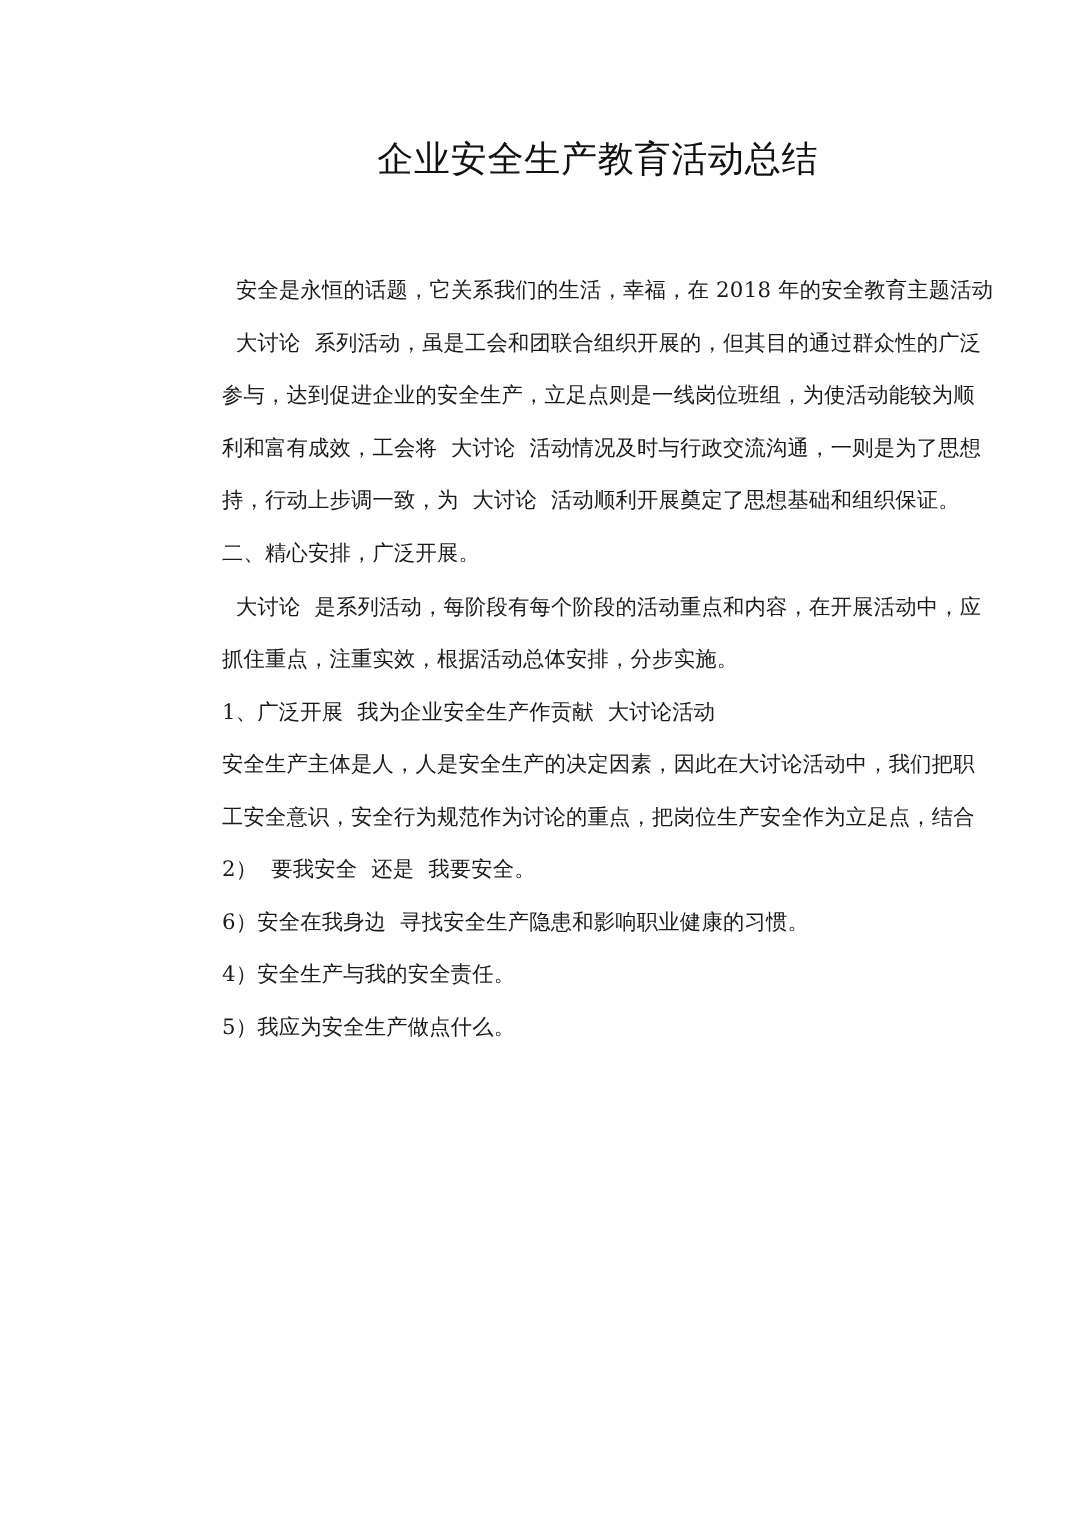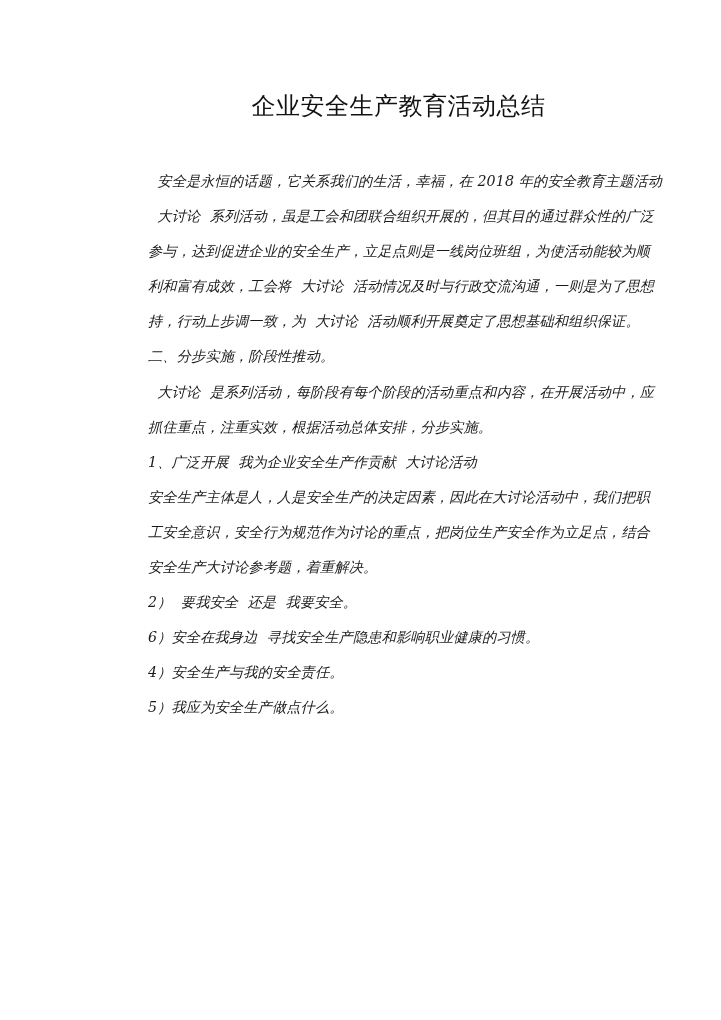--- a/index.html
+++ b/index.html
@@ -33,23 +33,22 @@
       font-size: 24px;
       line-height: 36px;
       letter-spacing: 0.5px;
       color: #111111;
       margin: 0;
       font-weight: normal;
     }
     .body-text {
       position: absolute;
       left: 110px;
-      top: 171px;
+      top: 184px;
       width: 505px;
-      font-style: italic;
     }
     .line {
       height: 35.1px;
       line-height: 20px;
       font-size: 14.2px;
       white-space: pre;
       color: #1a1a1a;
       letter-spacing: 0.15px;
     }
   </style>
@@ -58,25 +57,24 @@
 
 <div class="page">
   <h1 class="title">企业安全生产教育活动总结</h1>
 
   <div class="body-text">
     <div class="line">  安全是永恒的话题，它关系我们的生活，幸福，在 2018 年的安全教育主题活动</div>
     <div class="line">  大讨论  系列活动，虽是工会和团联合组织开展的，但其目的通过群众性的广泛</div>
     <div class="line">参与，达到促进企业的安全生产，立足点则是一线岗位班组，为使活动能较为顺</div>
     <div class="line">利和富有成效，工会将  大讨论  活动情况及时与行政交流沟通，一则是为了思想</div>
     <div class="line">持，行动上步调一致，为  大讨论  活动顺利开展奠定了思想基础和组织保证。</div>
-    <div class="line">二、分步实施，阶段性推动。</div>
+    <div class="line">二、精心安排，广泛开展。</div>
     <div class="line">  大讨论  是系列活动，每阶段有每个阶段的活动重点和内容，在开展活动中，应</div>
     <div class="line">抓住重点，注重实效，根据活动总体安排，分步实施。</div>
     <div class="line">1、广泛开展  我为企业安全生产作贡献  大讨论活动</div>
     <div class="line">安全生产主体是人，人是安全生产的决定因素，因此在大讨论活动中，我们把职</div>
     <div class="line">工安全意识，安全行为规范作为讨论的重点，把岗位生产安全作为立足点，结合</div>
-    <div class="line">安全生产大讨论参考题，着重解决。</div>
     <div class="line">2）  要我安全  还是  我要安全。</div>
     <div class="line">6）安全在我身边  寻找安全生产隐患和影响职业健康的习惯。</div>
     <div class="line">4）安全生产与我的安全责任。</div>
     <div class="line">5）我应为安全生产做点什么。</div>
   </div>
 </div>
 
 </body></html>

